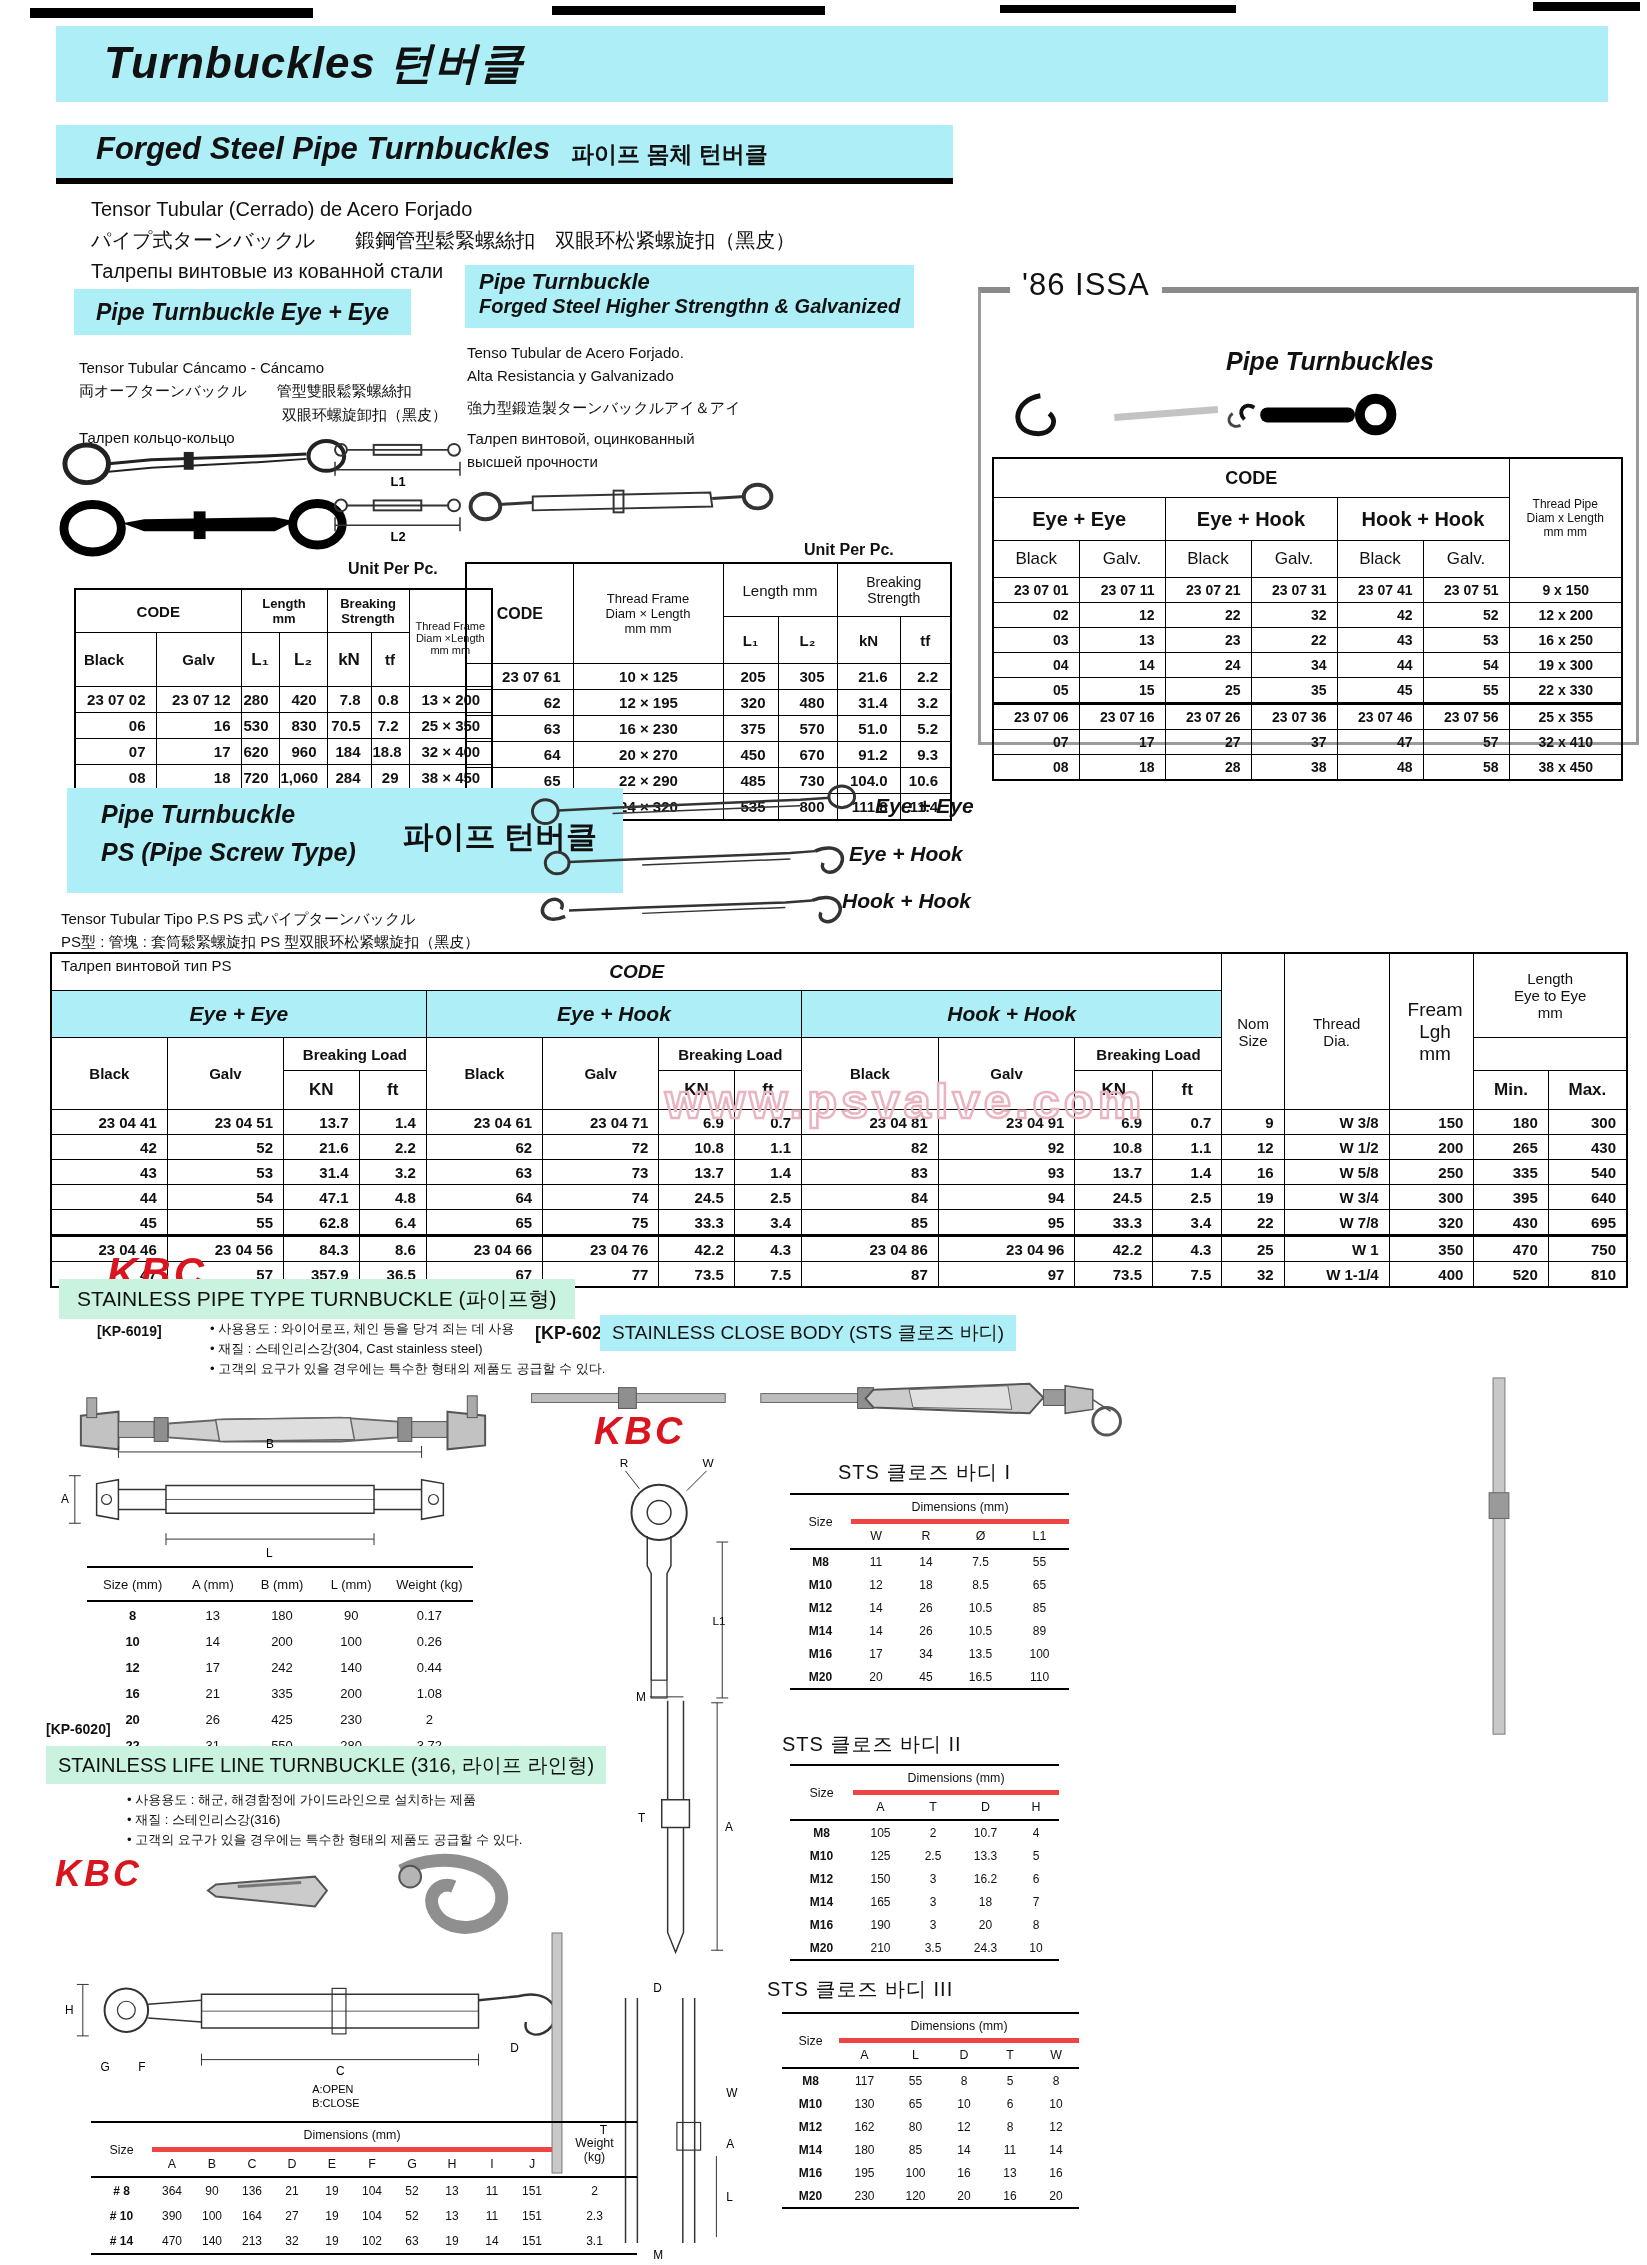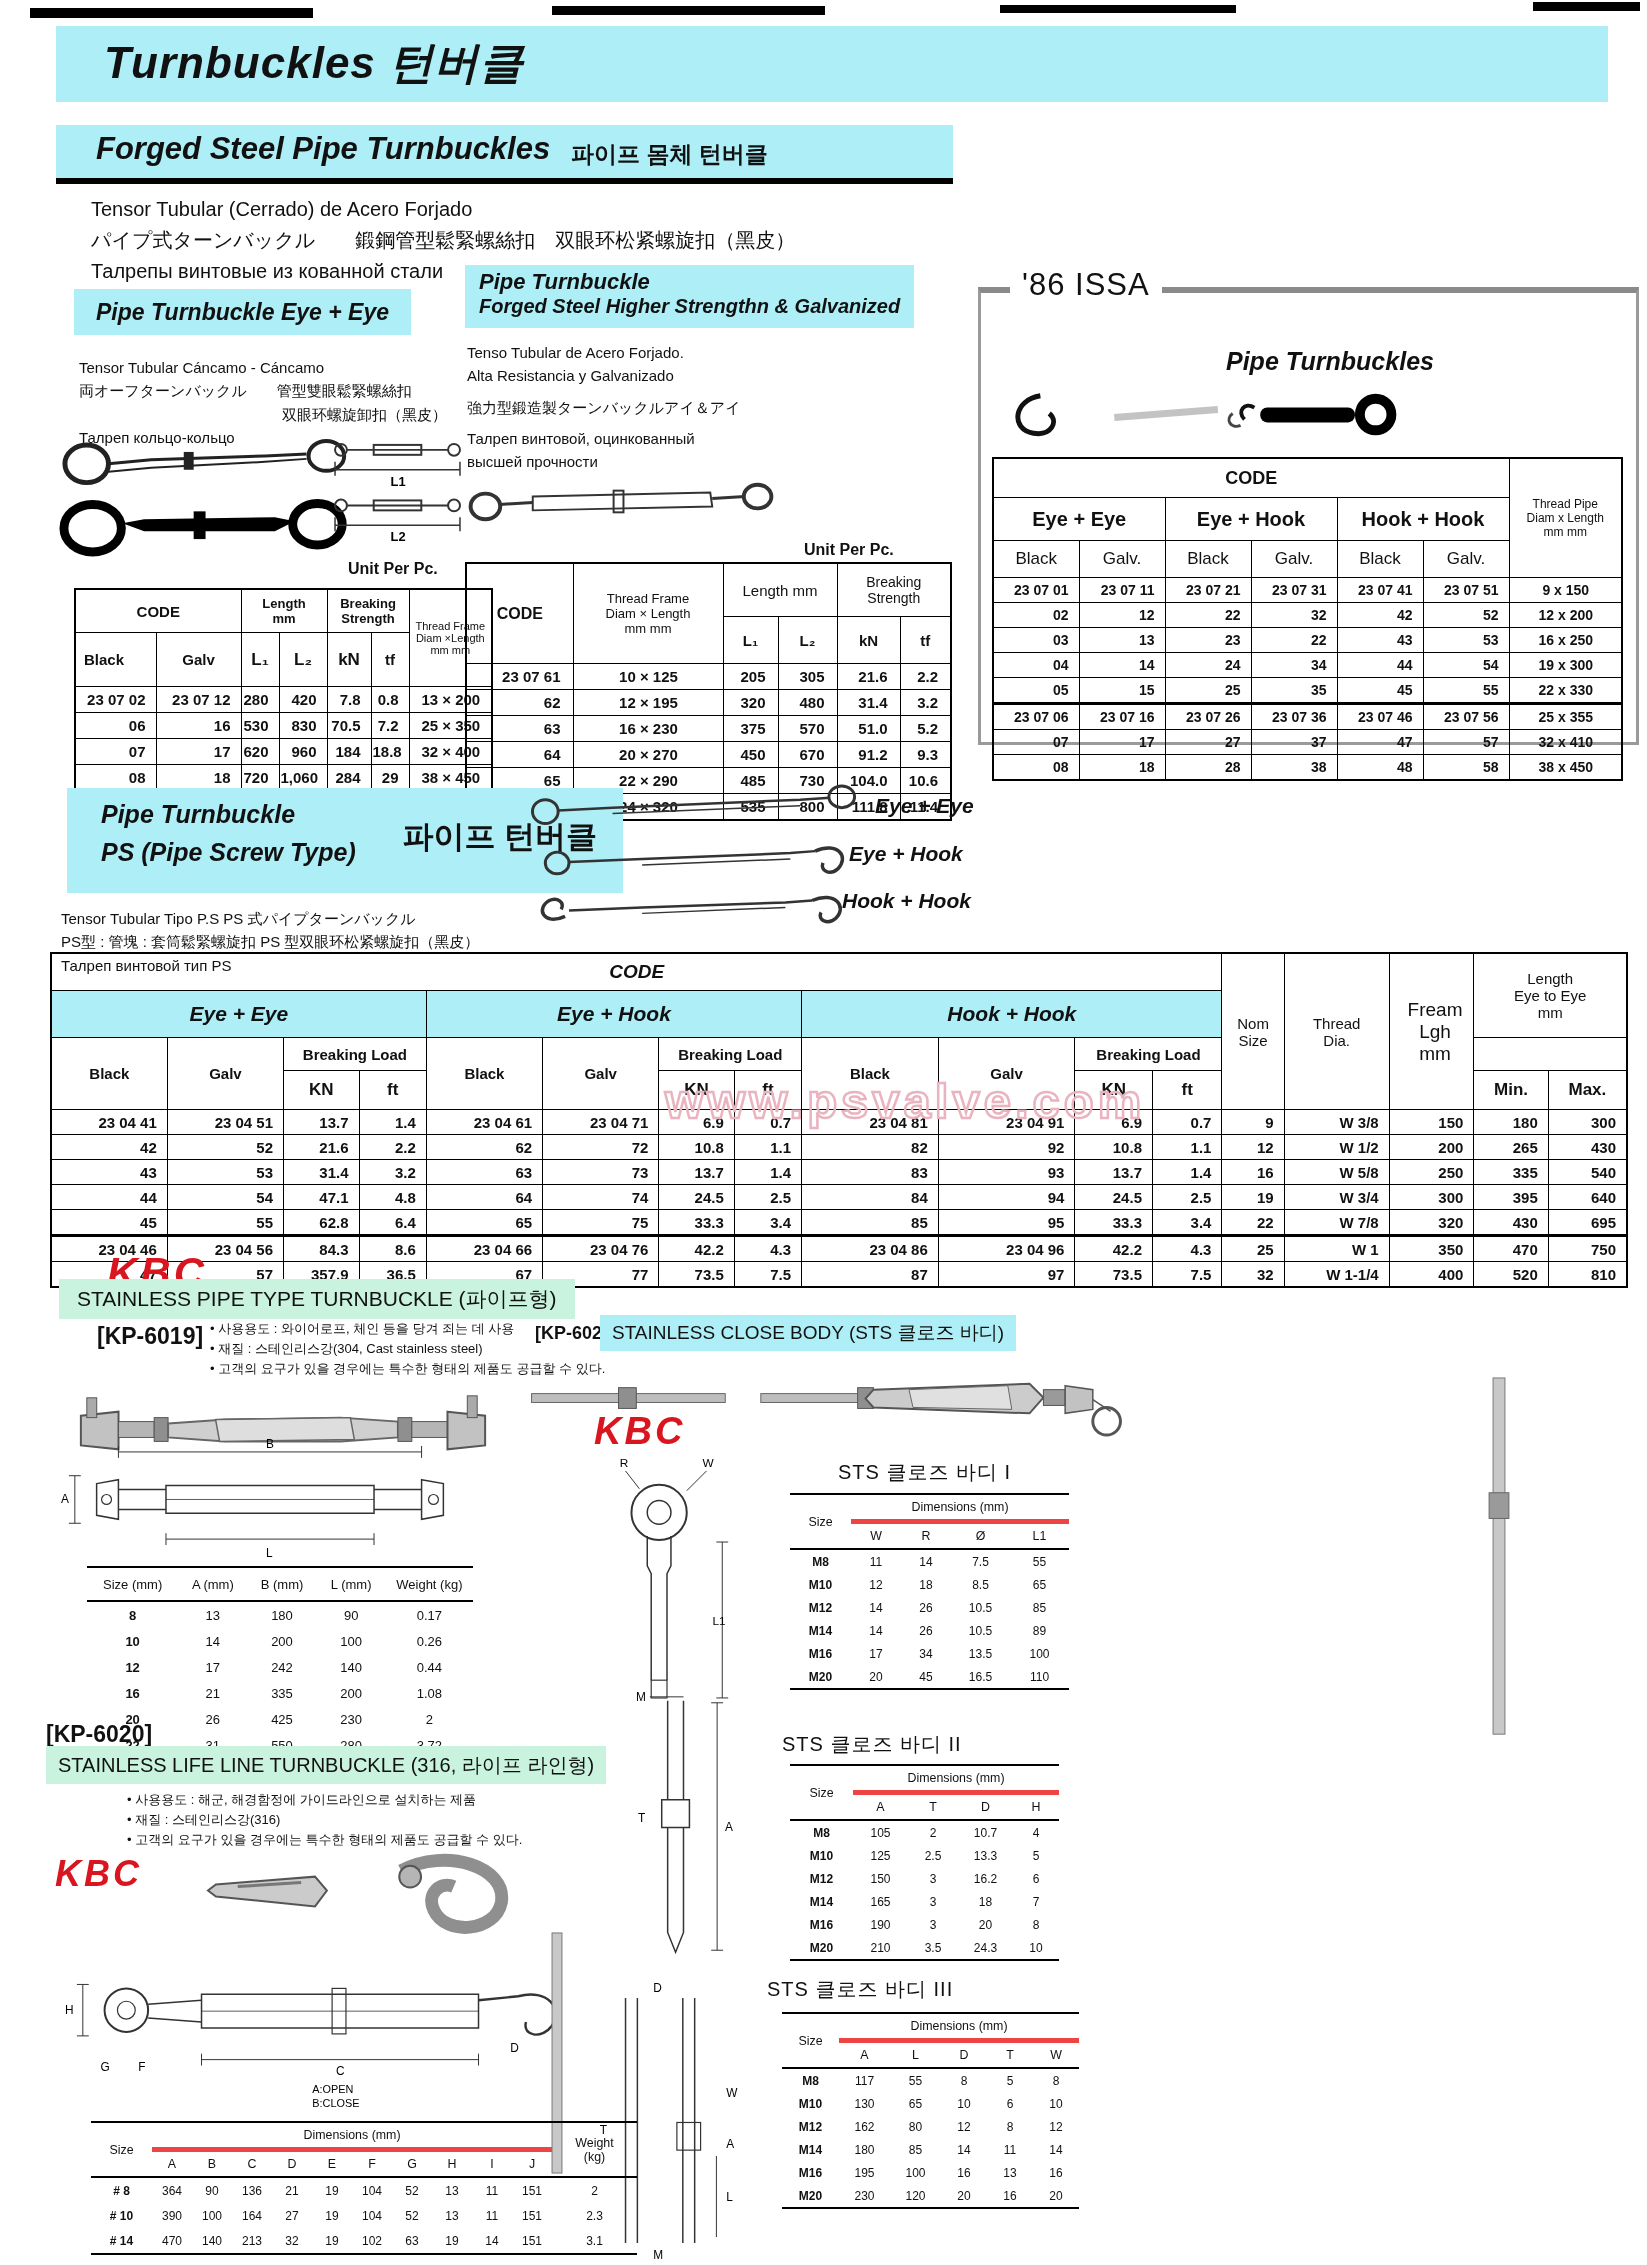--- a/index.html
+++ b/index.html
@@ -85,21 +85,21 @@
   #t21c{left:782px;top:2012px;width:297px;}
   .stscap{font-size:20px;letter-spacing:1px;}
 
   #t6020{left:91px;top:2121px;width:543px;font-size:12px;}
   #t6020 th{height:22px;font-size:12.4px;}
   #t6020 td{height:23px;}
   #t6020 td:first-child{font-weight:bold;}
 
   
   .unit{font-size:16px;font-weight:bold;}
-  .kpcode{font-size:23px;font-weight:600;}
+  .kpcode{font-size:14px;font-weight:600;}
   .bullets{font-size:13px;line-height:1.55;}
   #watermark{left:665px;top:1073px;font-size:49px;font-weight:bold;letter-spacing:4px;
              color:rgba(255,255,255,0.1);-webkit-text-stroke:2.5px #e9b3bf;z-index:5;}
   svg text{font-family:"Liberation Sans","DejaVu Sans",sans-serif;}
 </style>
 </head>
 <body>
 
 <div id="page">
 

